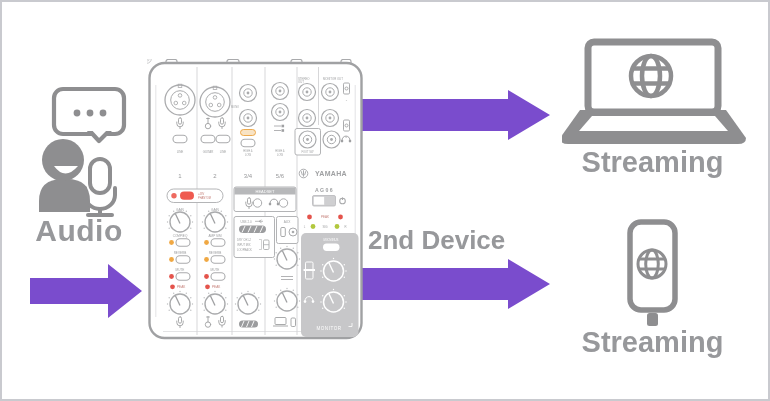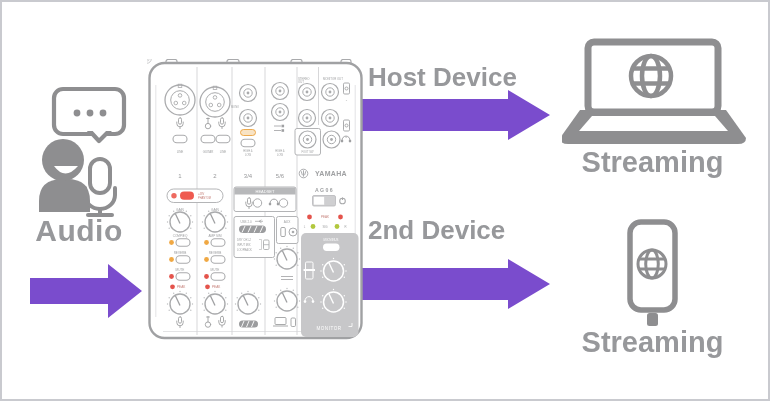--- a/index.html
+++ b/index.html
@@ -2,21 +2,21 @@
 <html><head>
 <meta charset="utf-8">
 <style>
   html,body{margin:0;padding:0;background:#fff;}
   .frame{position:relative;width:770px;height:401px;box-sizing:border-box;
          border:2px solid #c9cacf;background:#ffffff;overflow:hidden;
          font-family:"Liberation Sans",sans-serif;}
   .lbl{position:absolute;font-weight:bold;color:#97989b;line-height:1;white-space:nowrap;}
   .audio-label{left:18px;top:214px;width:118px;text-align:center;font-size:30px;letter-spacing:.5px;}
   .host-label{left:366px;top:62px;font-size:26px;}
-  .second-label{left:366px;top:215px;font-size:26px;}
+  .second-label{left:366px;top:225px;font-size:26px;}
   .stream-top{left:553px;top:146px;width:195px;text-align:center;font-size:29px;}
   .stream-bottom{left:553px;top:326px;width:195px;text-align:center;font-size:29px;}
   .abs{position:absolute;}
   .z1{z-index:1;} .z2{z-index:2;}
   svg text{font-family:"Liberation Sans",sans-serif;fill:#9fa0a2;text-anchor:middle;}
   svg text.st{text-anchor:start;}
   svg text.wh{fill:#fdfdfd;}
   svg text.rd{fill:#c57f78;}
   svg text.ch{font-size:6px;fill:#98999b;}
 </style>
@@ -49,21 +49,20 @@
         <line x1="70" y1="127" x2="70" y2="132"></line>
         <line x1="58" y1="133" x2="82" y2="133"></line>
       </g>
     </svg>
     <div class="lbl audio-label">Audio</div>
     <svg class="abs z1" style="left:26px;top:258px;" width="118" height="60" viewBox="0 0 118 60">
       <polygon points="2,18 80,18 80,4 114,31 80,58 80,44 2,44" fill="#7a4ccd"></polygon>
     </svg>
   </div>
 
-  <div class="lbl host-label">Host Device</div>
   <svg class="abs z1" style="left:356px;top:86px;" width="196" height="54" viewBox="0 0 196 54">
     <polygon points="0,11 150,11 150,2 192,27 150,52 150,43 0,43" fill="#7a4ccd"></polygon>
   </svg>
 
   <div class="lbl second-label">2nd Device</div>
   <svg class="abs z1" style="left:356px;top:255px;" width="196" height="54" viewBox="0 0 196 54">
     <polygon points="0,11 150,11 150,2 192,27 150,52 150,43 0,43" fill="#7a4ccd"></polygon>
   </svg>
 
   <svg class="abs z2" style="left:560px;top:30px;" width="185" height="120" viewBox="0 0 185 120">

